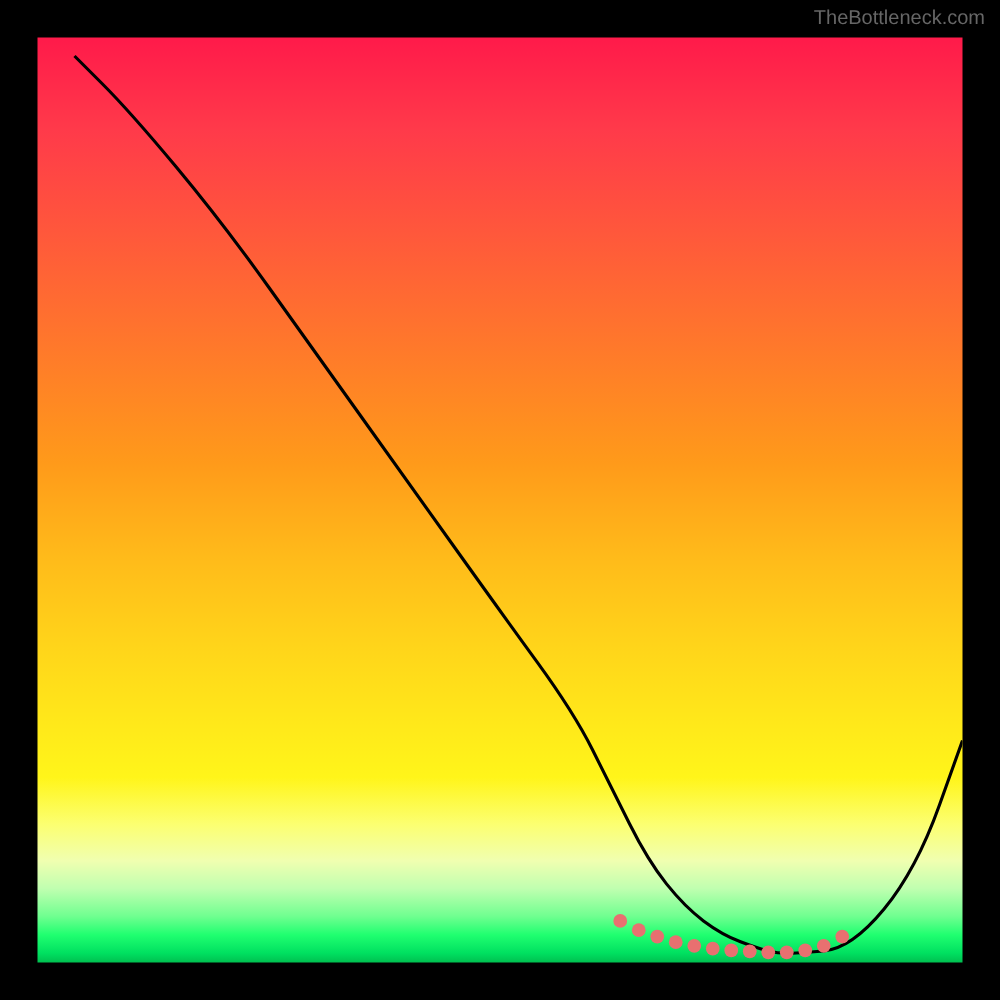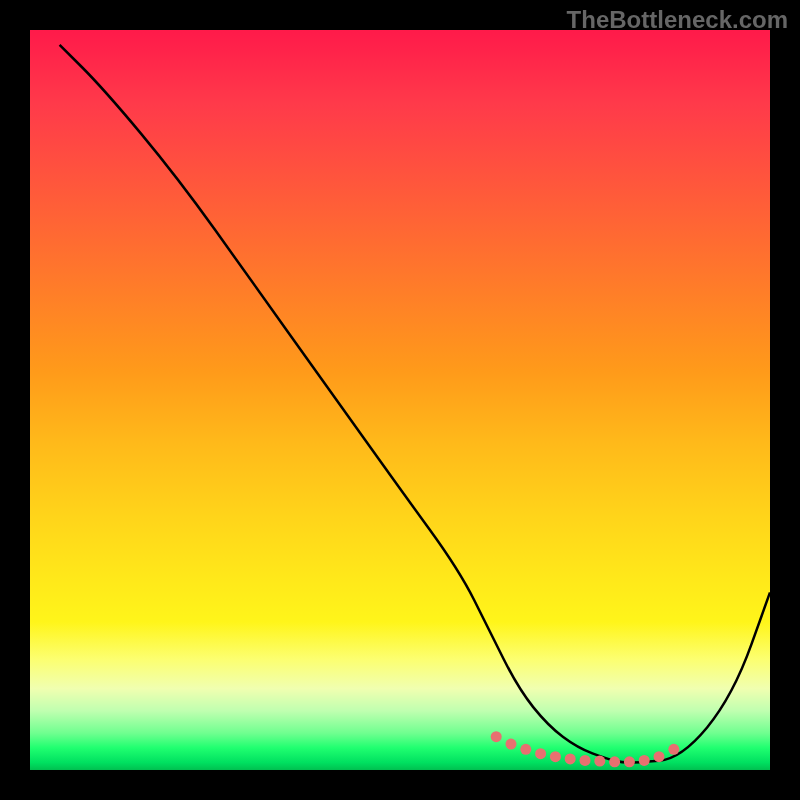--- a/index.html
+++ b/index.html
@@ -9,22 +9,22 @@
   width: 800px;
   height: 800px;
   font-family: Arial, sans-serif;
   position: relative;
 }
 .watermark {
   position: absolute;
   top: 6px;
   right: 12px;
   color: #666;
-  font-size: 24px;
-  font-weight: bold;
+  font-size: 16px;
+  font-weight: normal;
   z-index: 10;
 }
 .plot-area {
   position: absolute;
   left: 30px;
   top: 30px;
   width: 740px;
   height: 740px;
   background: linear-gradient(to bottom,
     #ff1a4a 0%,

